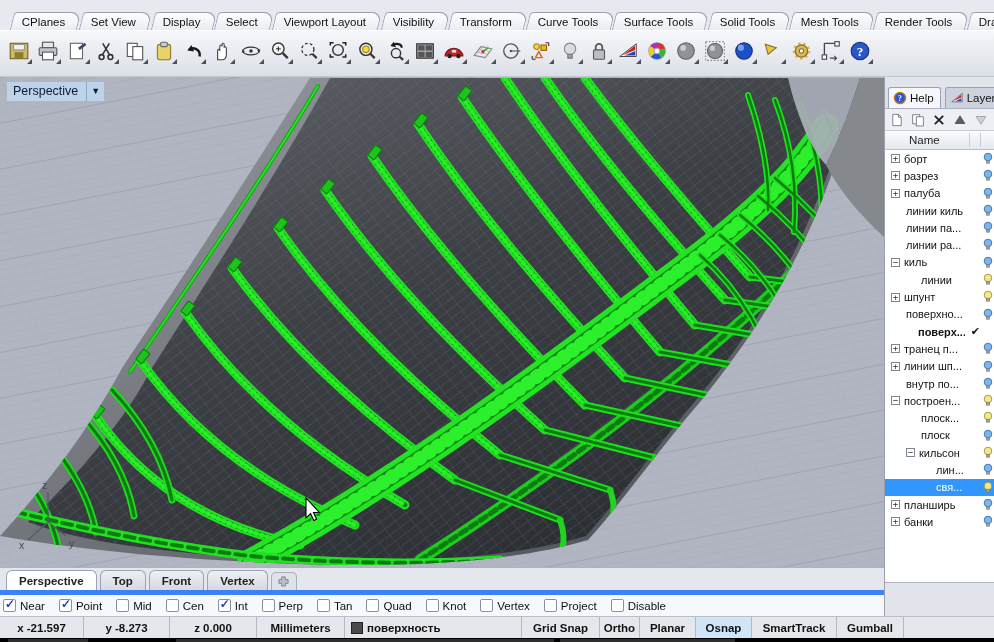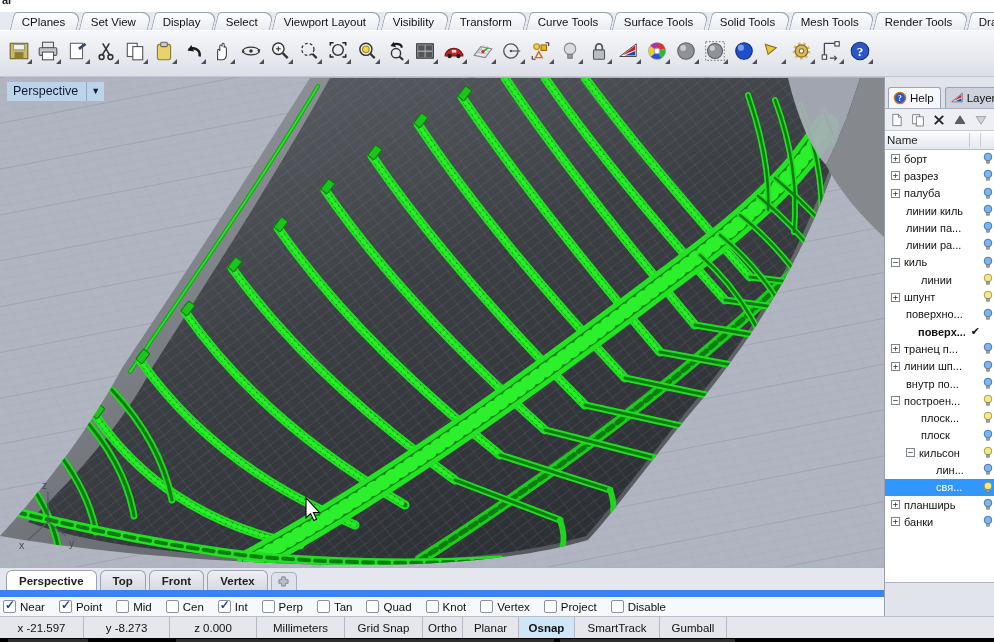--- a/index.html
+++ b/index.html
@@ -41,21 +41,21 @@
   .ptab { display:flex; align-items:center; gap:3px; height:21px; padding:0 6px 0 4px;
           border:1px solid #9AA2B4; border-bottom:none; border-radius:3px 3px 0 0;
           font-size:11.5px; color:#111; white-space:nowrap; }
   .ptab.front { background:#F6F7FA; }
   .ptab.back  { background:#CDD2DC; margin-left:4px; }
   .ptab svg { width:14px; height:14px; }
   .ptools { height:22px; background:#EDEFF4; display:flex; align-items:center; gap:5px; padding-left:4px; border-bottom:1px solid #C6CAD3; }
   .ptools .pbtn { width:16px; height:16px; display:flex; align-items:center; justify-content:center; }
   .ptools svg { width:14px; height:14px; }
   .phead { height:19px; background:linear-gradient(#FBFCFE,#E4E7ED); border-bottom:1px solid #B9BEC9;
-           font-size:11.5px; color:#222; display:flex; align-items:center; padding-left:2px; position:relative; }
+           font-size:11.5px; color:#222; display:flex; align-items:center; padding-left:24px; position:relative; }
   .phead i { position:absolute; top:2px; bottom:2px; width:1px; background:#C9CDD6; }
   .plist { background:#fff; height:432px; position:relative; overflow:hidden; font-size:11px; color:#111; }
   .lrow { height:17.3px; display:flex; align-items:center; position:relative; padding-right:14px; }
   .lrow .box { width:9px; height:9px; border:1px solid #7E8593; background:#fff; margin-right:4px;
                font-size:9px; line-height:7px; text-align:center; color:#333; flex:none; font-family:"DejaVu Sans Mono",monospace; }
   .lrow .sp { flex:none; }
   .lrow .nm { white-space:nowrap; overflow:hidden; }
   .lrow .chk { margin-left:6px; font-size:11px; }
   .lrow .bulb { position:absolute; right:0px; top:2px; width:12px; height:13px; }
   .lrow.sel { background:#3296FF; color:#fff; }
@@ -65,45 +65,42 @@
   .vtabs { position:absolute; left:0; top:567px; width:884px; height:23px; background:#E4E7EE;
            border-top:1px solid #ADB2BE; display:flex; align-items:flex-end; padding-left:6px; }
   .vtab { height:20px; padding:0 12px; margin-right:3px; display:flex; align-items:center;
           font-size:11.5px; color:#222; border:1px solid #9AA2B4; border-bottom:none; border-radius:6px 6px 0 0;
           background:linear-gradient(#EDEFF4,#D5D9E1);font-weight:bold; }
   .vtab.active { background:#fff; font-weight:bold; }
   .vtab-add { width:26px; height:18px; display:flex; align-items:center; justify-content:center;
               border:1px solid #A8AEBC; border-bottom:none; border-radius:5px 5px 0 0; background:#DFE2E9; }
   
   .osnap { position:absolute; left:0; top:590px; width:884px; height:26px; background:#F7F8FB;
-           border-top:7px solid #3b82f6; display:flex; align-items:center; padding-left:3px; }
+           border-top:5px solid #3b82f6; display:flex; align-items:center; padding-left:3px; }
   .oitem { display:flex; align-items:center; margin-right:14px; }
   .cb { width:13px; height:13px; border:1px solid #8A90A0; background:#fff; border-radius:2px; position:relative; margin-right:4px; flex:none; }
   .cb.on::after { content:"✓"; position:absolute; left:1px; top:-3px; font-size:12px; font-weight:bold; color:#2741B8; }
   .oitem span.lbl { font-size:11.5px; color:#111; }
   
   .status { position:absolute; left:0; top:616px; width:994px; height:22px; background:#E5E7EC;
             border-top:1px solid #B9BEC8; display:flex; font-size:11.5px; color:#111; }
   .scell { border-right:1px solid #B4B9C3; display:flex; align-items:center; justify-content:center;
-           white-space:nowrap; overflow:hidden; }
+           white-space:nowrap; overflow:hidden;font-weight:bold; }
   .scell.chip { justify-content:flex-start; padding-left:6px; }
   .swatch { width:12px; height:12px; background:#4a4a4a; border:1px solid #222; margin-right:4px; flex:none; }
   .scell.toggle { cursor:default; }
   .scell.active { background:#CFE5F8; font-weight:bold; }
   .blackbar { position:absolute; left:0; top:638px; width:994px; height:4px; background:#000; }
   .blackbar i { position:absolute; top:1px; height:3px; background:#2e2e2e; }
 </style>
 </head>
 <body>
 
 <div class="screen">
 
-  <div class="topstrip">
-    <span>ar</span>
-  </div>
 
   <div class="menubar" id="menubar">
       <div class="mtab">
         <span>CPlanes</span>
       </div>
       <div class="mtab">
         <span>Set View</span>
       </div>
       <div class="mtab">
         <span>Display</span>
@@ -884,20 +881,24 @@
         <span class="cb"></span>
         <span class="lbl">Disable</span>
       </label>
     </div>
 
   <div class="status" id="statusbar">
       <div class="scell" style="width: 84px;">x -21.597</div>
       <div class="scell" style="width: 86px;">y -8.273</div>
       <div class="scell" style="width: 87px;">z 0.000</div>
       <div class="scell" style="width: 88px;">Millimeters</div>
+      <div class="scell chip" style="flex: 1 1 0%;">
+        <span class="swatch" style="background:#4a4a4a"></span>
+        <span>поверхность</span>
+      </div>
       <div class="scell toggle" style="width: 78px;">Grid Snap</div>
       <div class="scell toggle" style="width: 40px;">Ortho</div>
       <div class="scell toggle" style="width: 56px;">Planar</div>
       <div class="scell toggle active" style="width: 56px;">Osnap</div>
       <div class="scell toggle" style="width: 85px;">SmartTrack</div>
       <div class="scell toggle" style="width: 67px;">Gumball</div>
       <div class="scell toggle" style="width: 90px; margin-top: 33px;">Record Histor</div>
     </div>
 
   <div class="blackbar">

